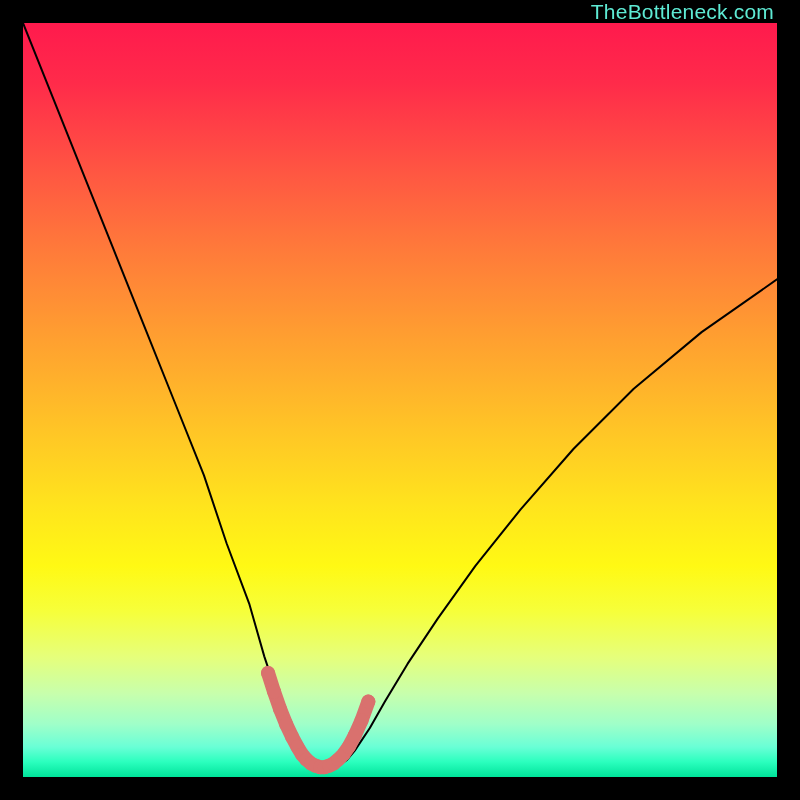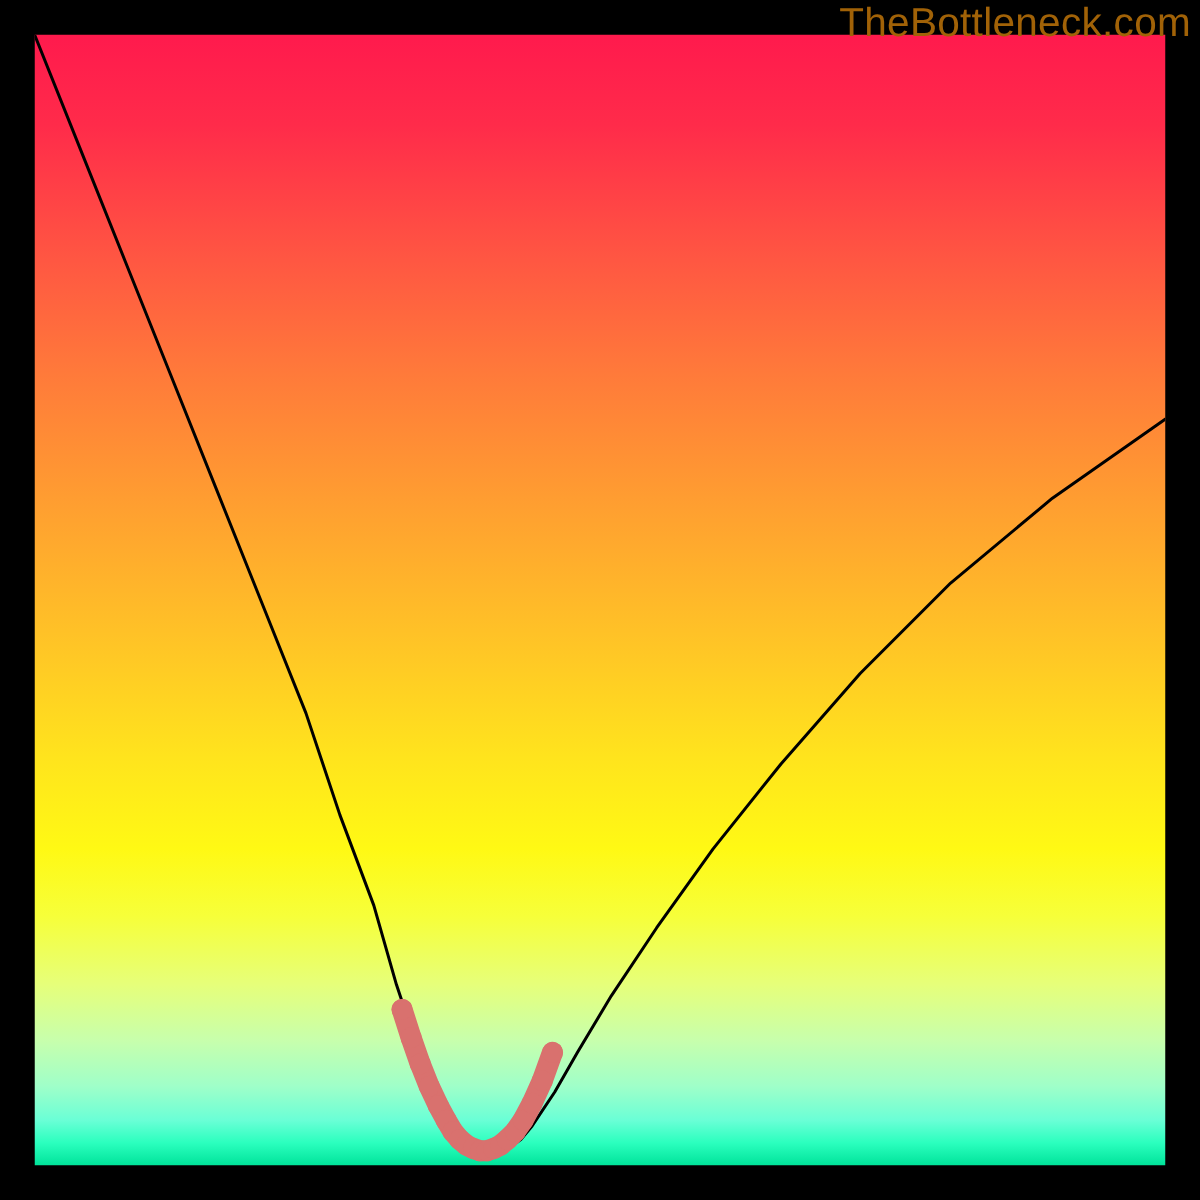--- a/index.html
+++ b/index.html
@@ -46,23 +46,23 @@
       #00e39a 100%
     );
   }
   .svg-layer {
     position: absolute;
     inset: 0;
   }
   .watermark {
     position: absolute;
     top: 0px;
-    right: 6px;
-    color: #a16207;
-    font-size: 27px;
+    right: 26px;
+    color: #5eead4;
+    font-size: 21px;
     letter-spacing: 0.2px;
     user-select: none;
   }
 </style>
 </head>
 <body>
 
 <div class="frame">
   <div class="plot-area">
     <div class="gradient-bg"></div>

